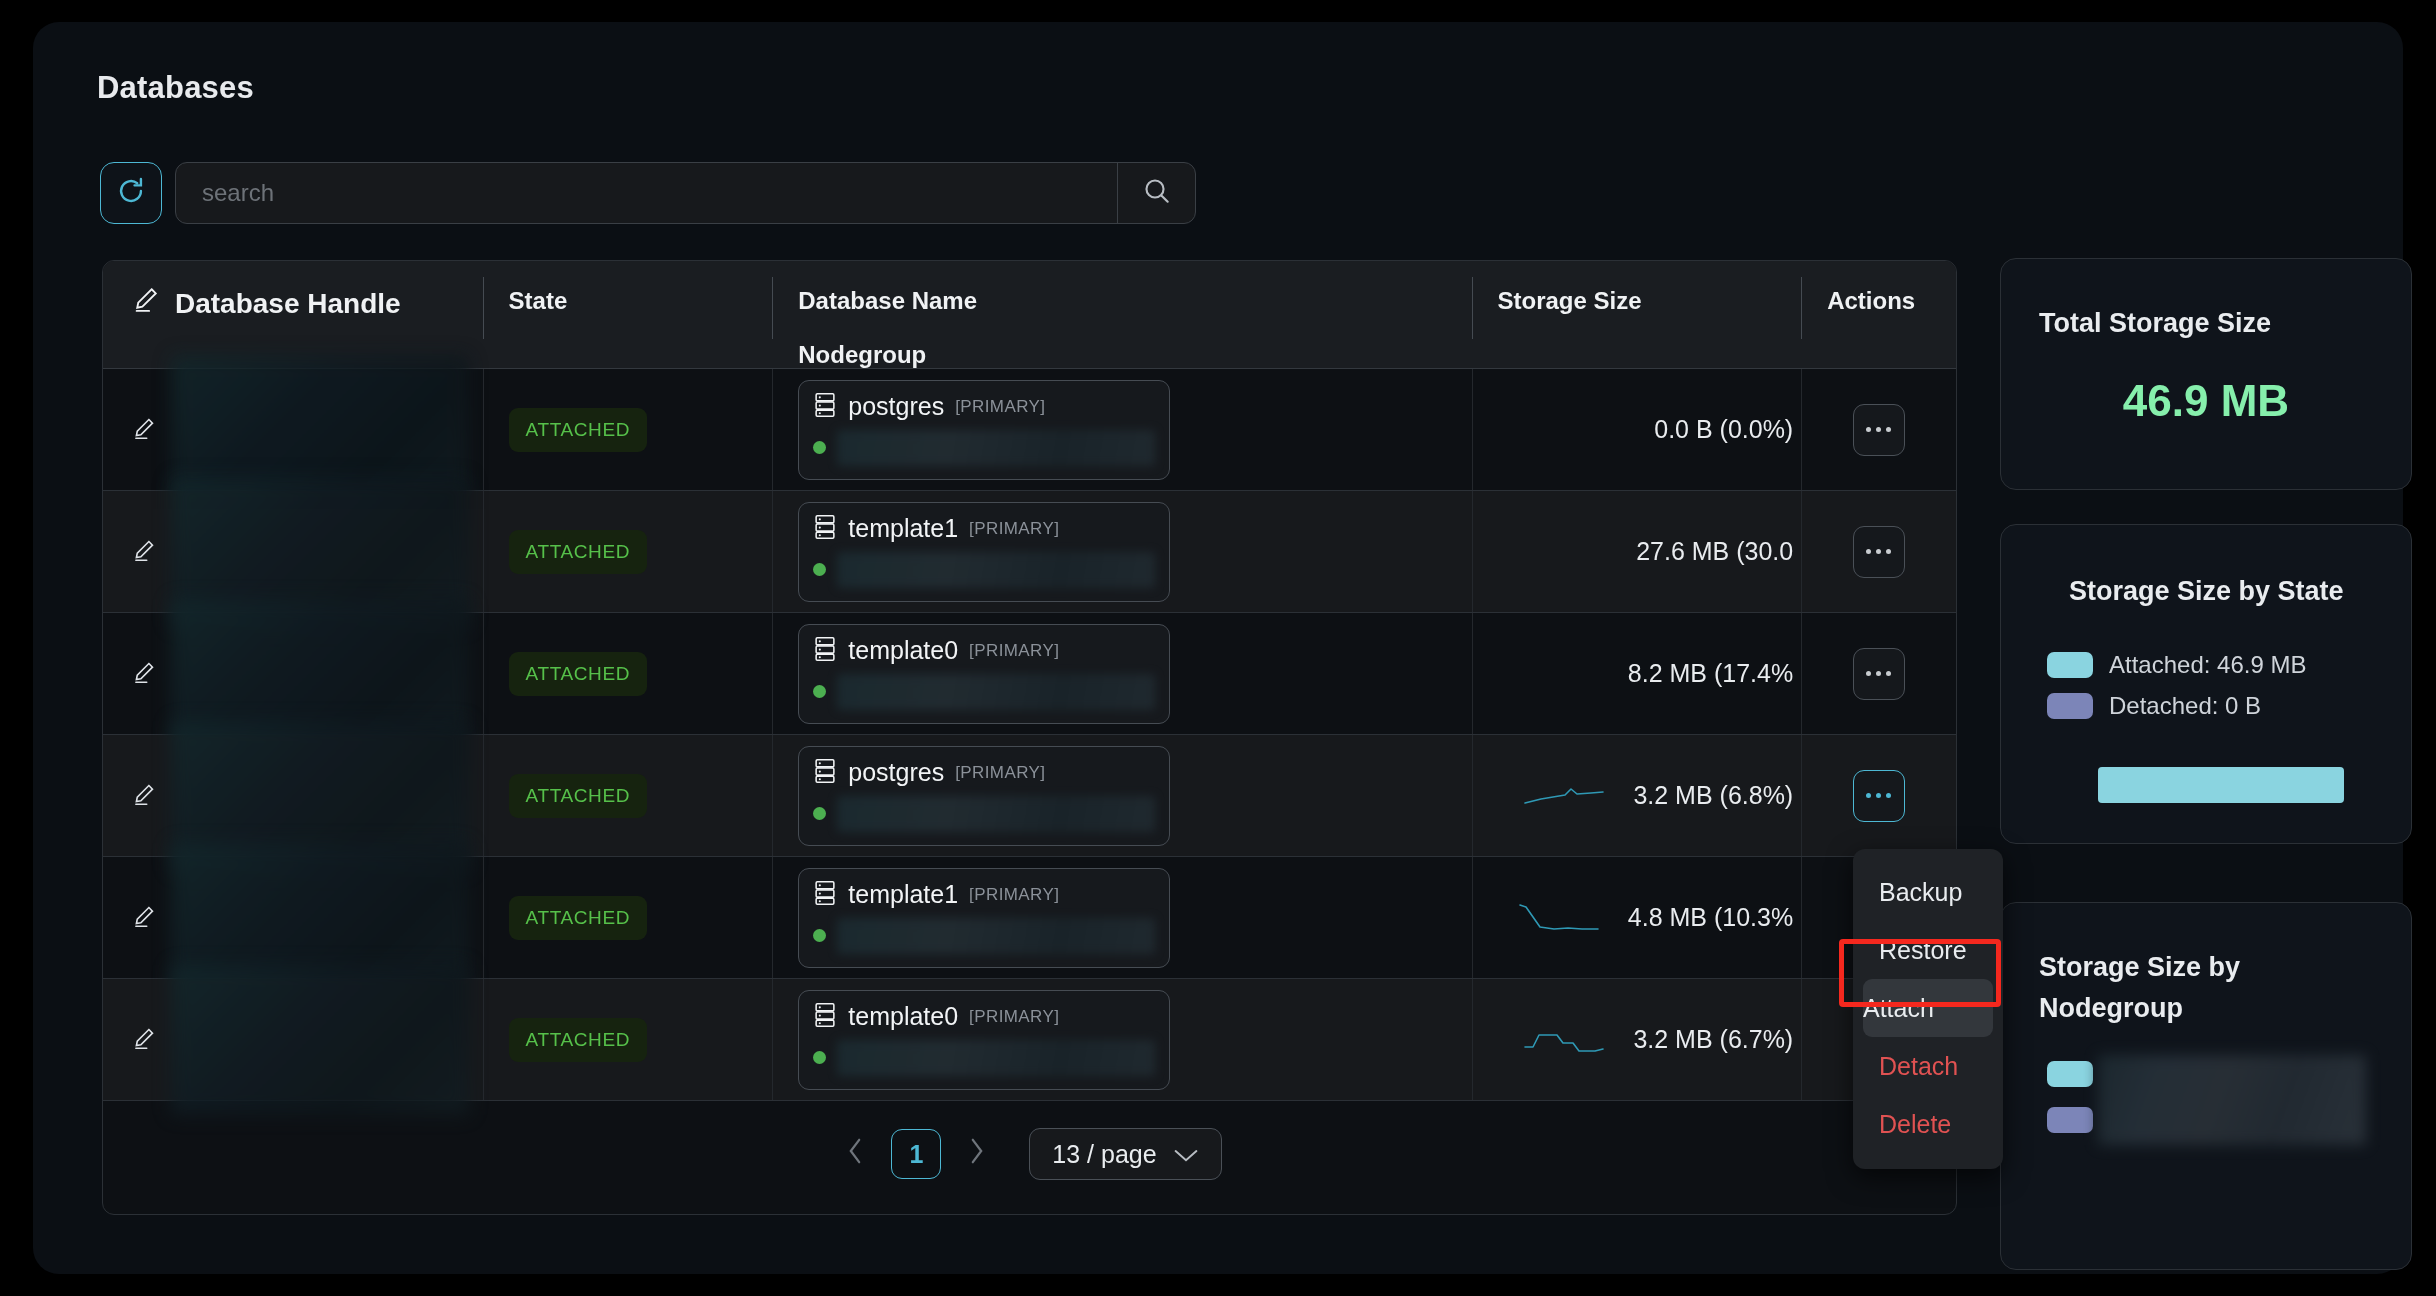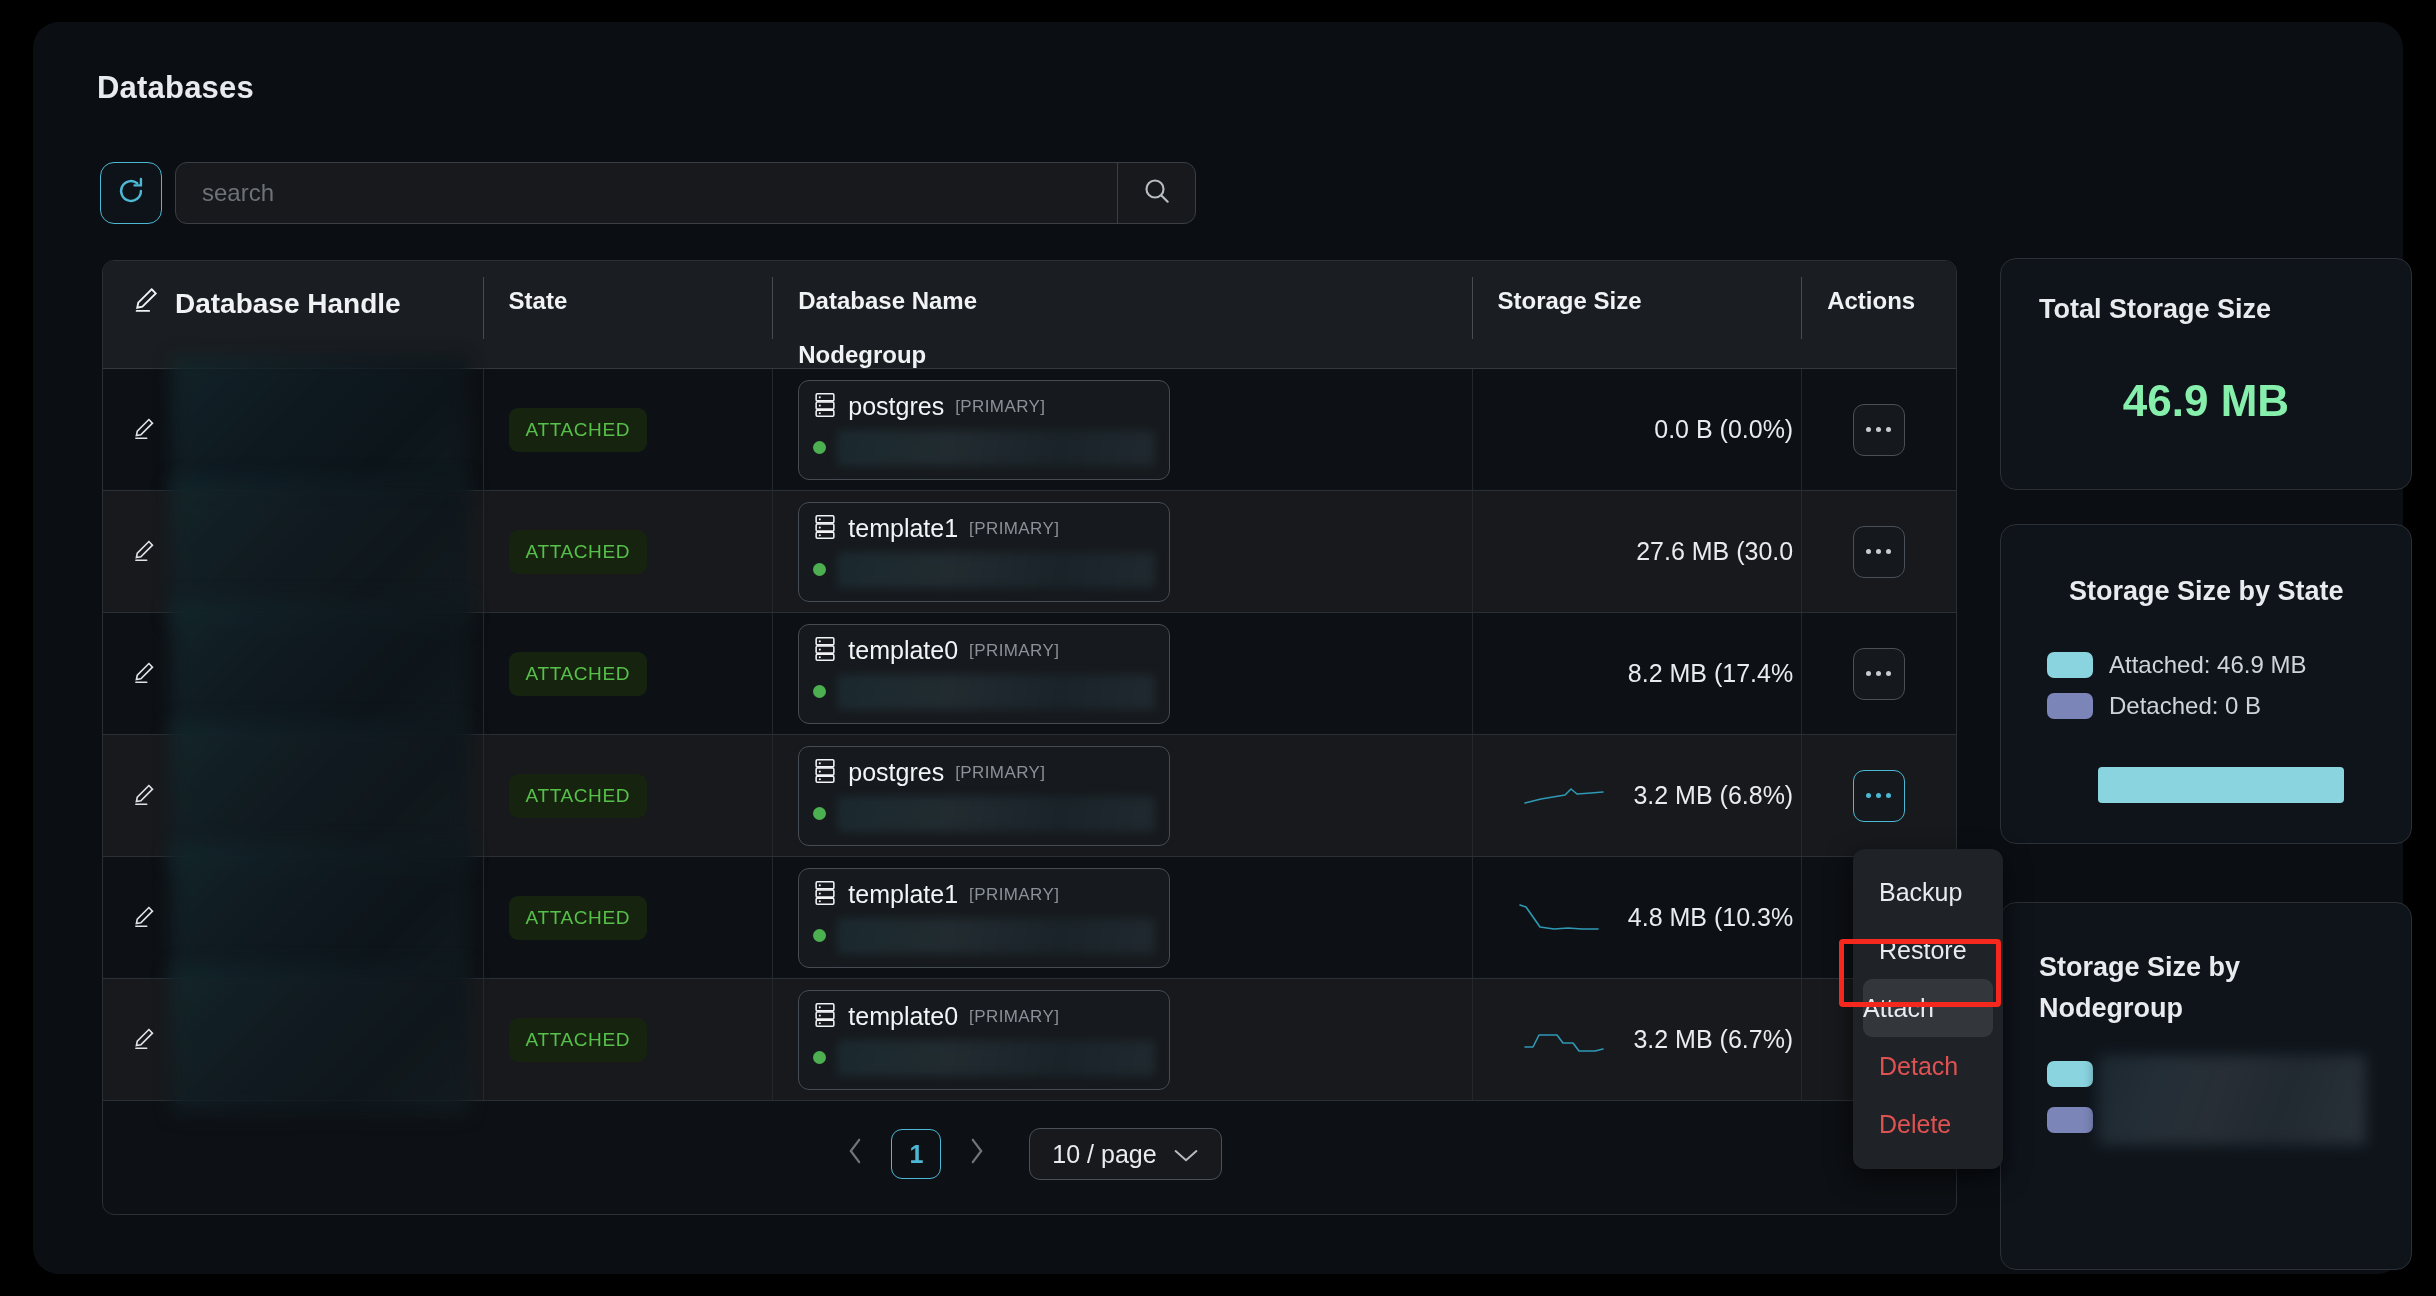--- a/index.html
+++ b/index.html
@@ -323,21 +323,21 @@
     border-radius: 16px;
   }
   .side-card-title {
     font-size: 27px;
     font-weight: 600;
     color: #e9ecef;
     line-height: 1.5;
   }
 
   #card-total { left: 1967px; top: 236px; width: 412px; height: 232px; }
-  #card-total .side-card-title { position: absolute; left: 38px; top: 30px; }
+  #card-total .side-card-title { position: absolute; left: 38px; top: 44px; }
   .total-value {
     position: absolute;
     left: 0; right: 0;
     top: 117px;
     text-align: center;
     font-size: 44px;
     font-weight: 700;
     color: #86efac;
   }
 
@@ -696,21 +696,21 @@
       </div>
       <div class="pg-num">1</div>
       <div class="pg-arrow">
         <span>
           <svg width="20" height="28" viewBox="0 0 12 20" fill="none" stroke="#6f757c" stroke-width="1.6" stroke-linecap="round">
               <path d="M3 2l6 8-6 8"></path>
             </svg>
         </span>
       </div>
       <div class="pg-size">
-        <span>10 / page</span>
+        <span>13 / page</span>
         <span>
           <svg width="26" height="16" viewBox="0 0 20 12" fill="none" stroke="#b8bdc3" stroke-width="1.5" stroke-linecap="round">
               <path d="M2 3l8 7 8-7"></path>
             </svg>
         </span>
       </div>
     </div>
   </div>
 
   <div class="dropdown" id="dropdown-menu">

